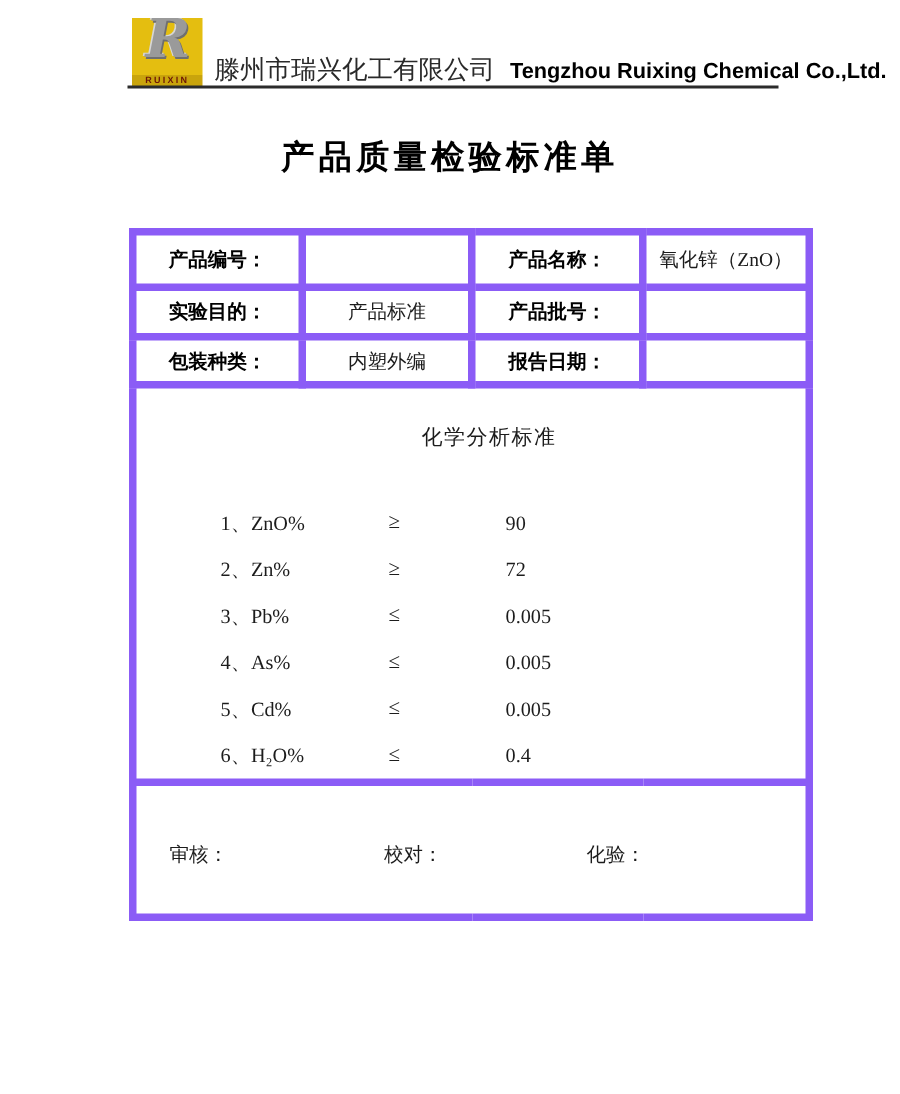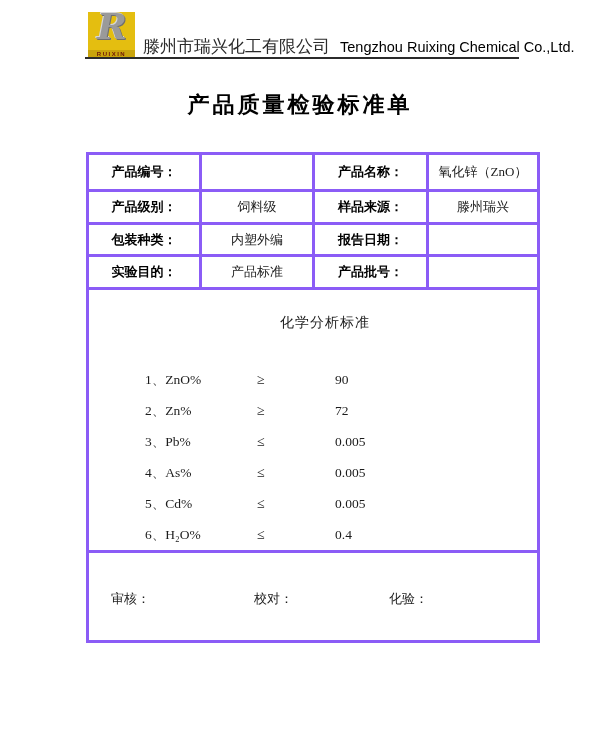--- a/index.html
+++ b/index.html
@@ -23,38 +23,38 @@
     text-shadow:1px 1px 0 #6f6f6f, -1px -1px 0 #d6d6d6;
   }
   .logo-strip {
     width:47px; height:8px; background:#c9a40c;
     font-family:"Liberation Sans", sans-serif; font-weight:bold;
     font-size:6px; line-height:8px; letter-spacing:1.5px; text-align:center;
     color:#6d1606;
   }
   .company-line { position:absolute; left:143px; top:35px; width:440px; white-space:nowrap; }
   .company-cn { font-size:17px; font-family:"Liberation Serif", serif; color:#2a2a2a; }
-  .company-en { font-size:14.5px; font-family:"Liberation Sans", sans-serif; font-weight:normal; color:#000; margin-left:6px; }
+  .company-en { font-size:14.5px; font-family:"Liberation Sans", sans-serif; font-weight:bold; color:#000; margin-left:6px; }
   .header-rule { position:absolute; left:85px; top:57px; width:434px; height:2px; background:#2b2b2b; }
 
   
   .doc-title {
     position:absolute; left:0; top:90px; width:600px; text-align:center;
     font-family:"Liberation Sans", sans-serif; font-weight:bold;
     font-size:22px; letter-spacing:3px; color:#000;
   }
 
   
   table.doc {
     position:absolute; left:86px; top:152px; width:451px;
     border-collapse:collapse; table-layout:fixed;
     border:2px solid #000;
   }
   table.doc td, table.doc th {
-    border:3px solid #8b5cf6;
+    border:5px solid #8b5cf6;
     font-size:13px; text-align:center; vertical-align:middle;
     overflow:hidden;
   }
   th.lbl { font-family:"Liberation Sans", sans-serif; font-weight:bold; color:#000; }
   td.val { font-family:"Liberation Serif", serif; color:#1c1c1c; }
   tr.thick-bottom td, tr.thick-bottom th { border-bottom-width:2px; }
 
   
   td.analysis-cell { vertical-align:top; text-align:left; }
   .analysis-heading {
@@ -108,38 +108,32 @@
       </colgroup>
 
     <tbody>
         <tr style="height:37px">
       <th class="lbl">产品编号：</th>
       <td class="val"></td>
       <th class="lbl">产品名称：</th>
       <td class="val">氧化锌（ZnO）</td>
     </tr>
 
-    <tr style="height:33px" class="thick-bottom">
-      <th class="lbl">产品级别：</th>
-      <td class="val">饲料级</td>
-      <th class="lbl">样品来源：</th>
-      <td class="val">滕州瑞兴</td>
+
+    <tr style="height:33px">
+      <th class="lbl">实验目的：</th>
+      <td class="val">产品标准</td>
+      <th class="lbl">产品批号：</th>
+      <td class="val"></td>
     </tr>
 
     <tr style="height:32px">
       <th class="lbl">包装种类：</th>
       <td class="val">内塑外编</td>
       <th class="lbl">报告日期：</th>
-      <td class="val"></td>
-    </tr>
-
-    <tr style="height:33px">
-      <th class="lbl">实验目的：</th>
-      <td class="val">产品标准</td>
-      <th class="lbl">产品批号：</th>
       <td class="val"></td>
     </tr>
 
     <tr>
       <td colspan="4" class="analysis-cell" style="height:259px">
         <div class="analysis-heading">化学分析标准</div>
         <div class="analysis-items">
           <div class="a-item">
             <span class="a-name"><span>1、</span><span>ZnO%</span></span>
             <span class="a-op">≥</span>

